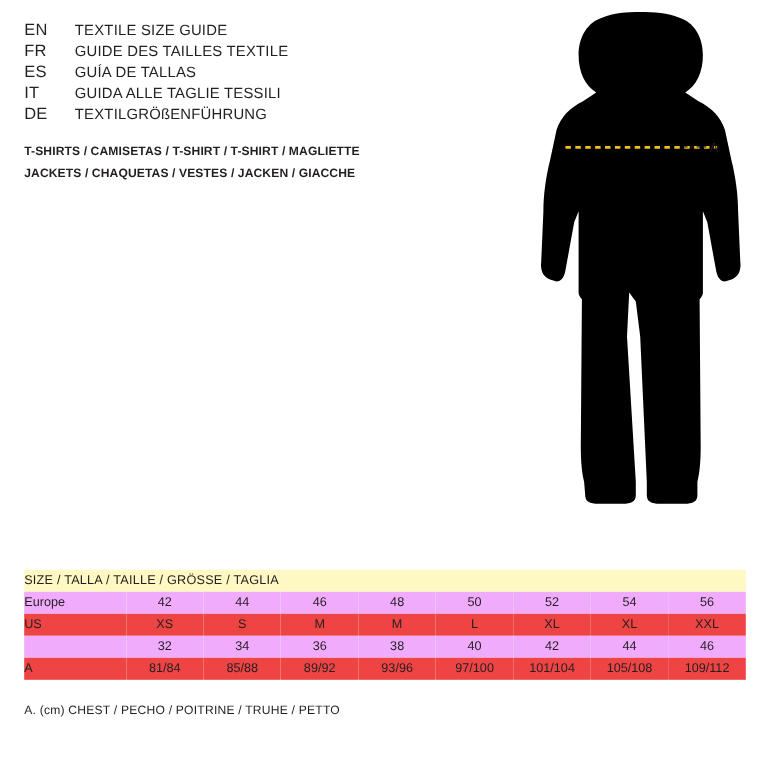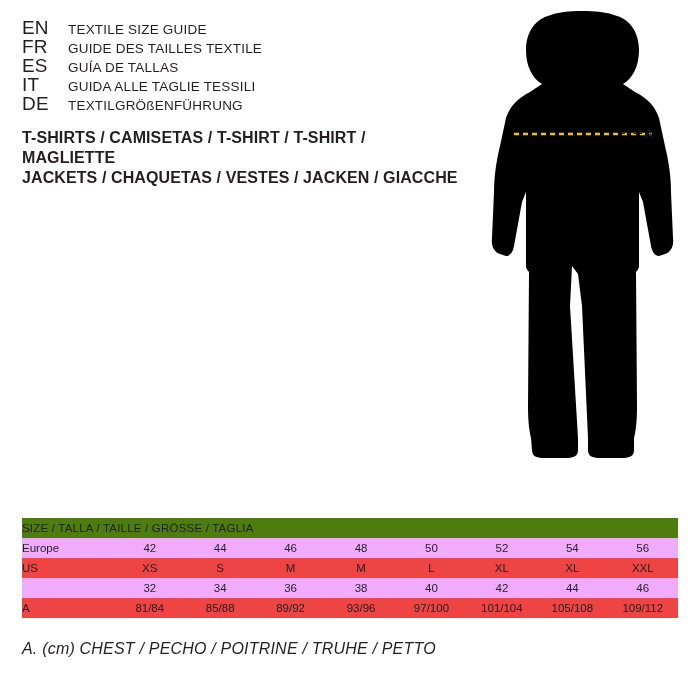--- a/index.html
+++ b/index.html
@@ -29,36 +29,36 @@
     width: 420px;
   }
   .lang-row {
     display: flex;
     align-items: baseline;
     height: 19px;
     line-height: 19px;
   }
   .lang-code {
     width: 46px;
-    font-size: 19px;
+    font-size: 15px;
     letter-spacing: 0.2px;
   }
   .lang-text {
     font-size: 13.5px;
     letter-spacing: 0.2px;
   }
 
   .garment-lines {
     position: absolute;
     left: 22px;
     top: 128px;
     width: 440px;
   }
   .garment-line {
-    font-size: 16px;
+    font-size: 11px;
     font-weight: bold;
     line-height: 20px;
     letter-spacing: 0.1px;
   }
 
   
   .figure-wrap {
     position: absolute;
     left: 470px;
     top: 6px;
@@ -100,21 +100,21 @@
     width: 656px;
     border-collapse: collapse;
     font-size: 11.5px;
   }
   table.size-table td {
     padding: 0;
     height: 20px;
     vertical-align: middle;
   }
   .row-header td {
-    background: #4d7c0f;
+    background: #fef9c3;
     font-size: 11.5px;
     letter-spacing: 0.2px;
     padding-left: 4px;
   }
   .row-shade td {
     background: #f0abfc;
   }
   .row-white td {
     background: #ef4444;
   }
@@ -126,23 +126,22 @@
   td.val-cell {
     text-align: center;
     width: 70px;
     margin-top: 18px;
   }
 
   .footnote {
     position: absolute;
     left: 22px;
     top: 640px;
-    font-size: 16px;
-    letter-spacing: 0.2px;
-    font-style: italic;
+    font-size: 11px;
+    letter-spacing: 0.2px;
   }
 </style>
 </head>
 <body>
 
 <div class="page">
 
   <div class="lang-block">
     <div class="lang-row">
       <span class="lang-code">EN</span>

